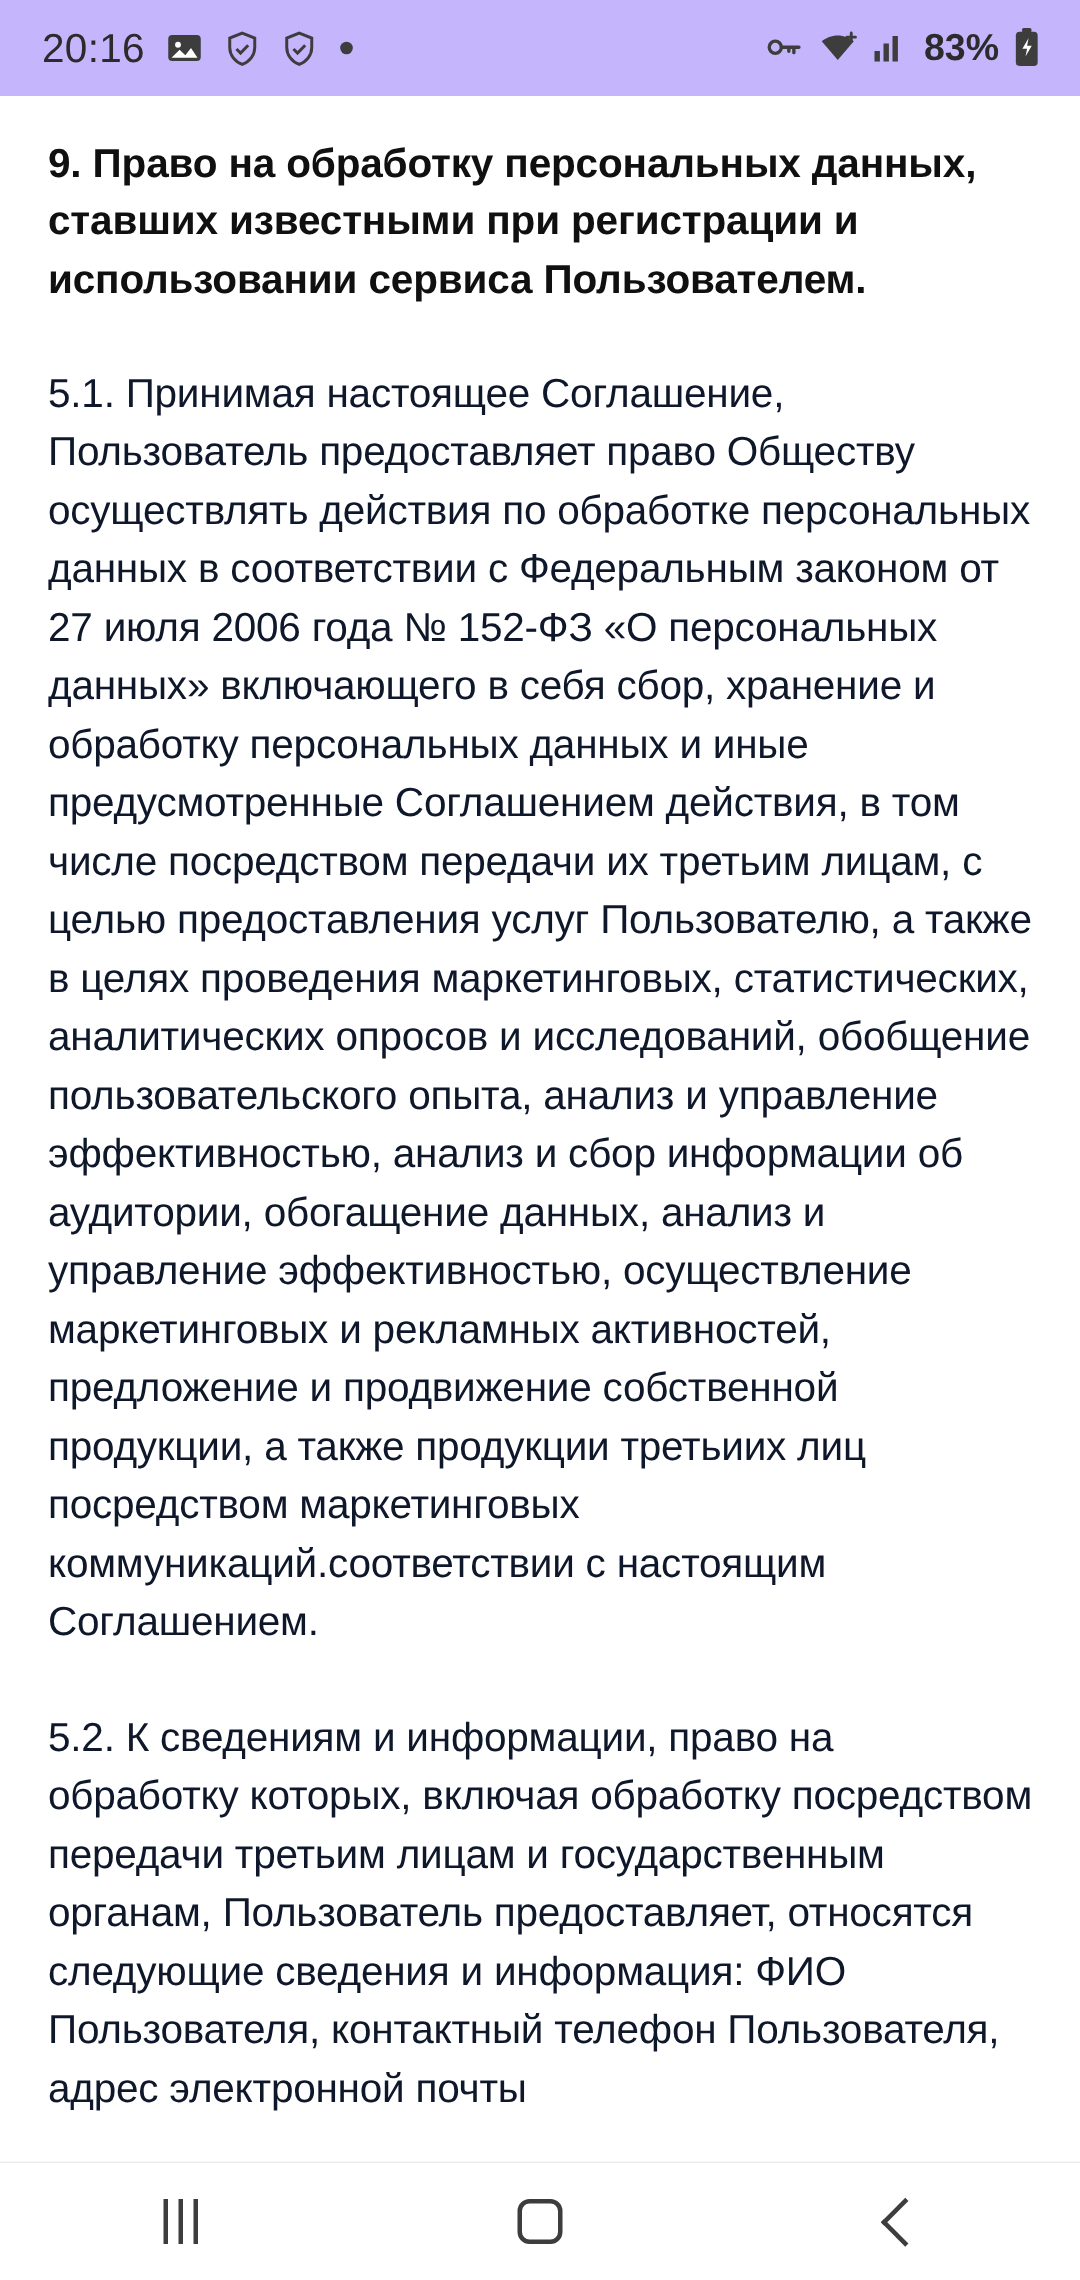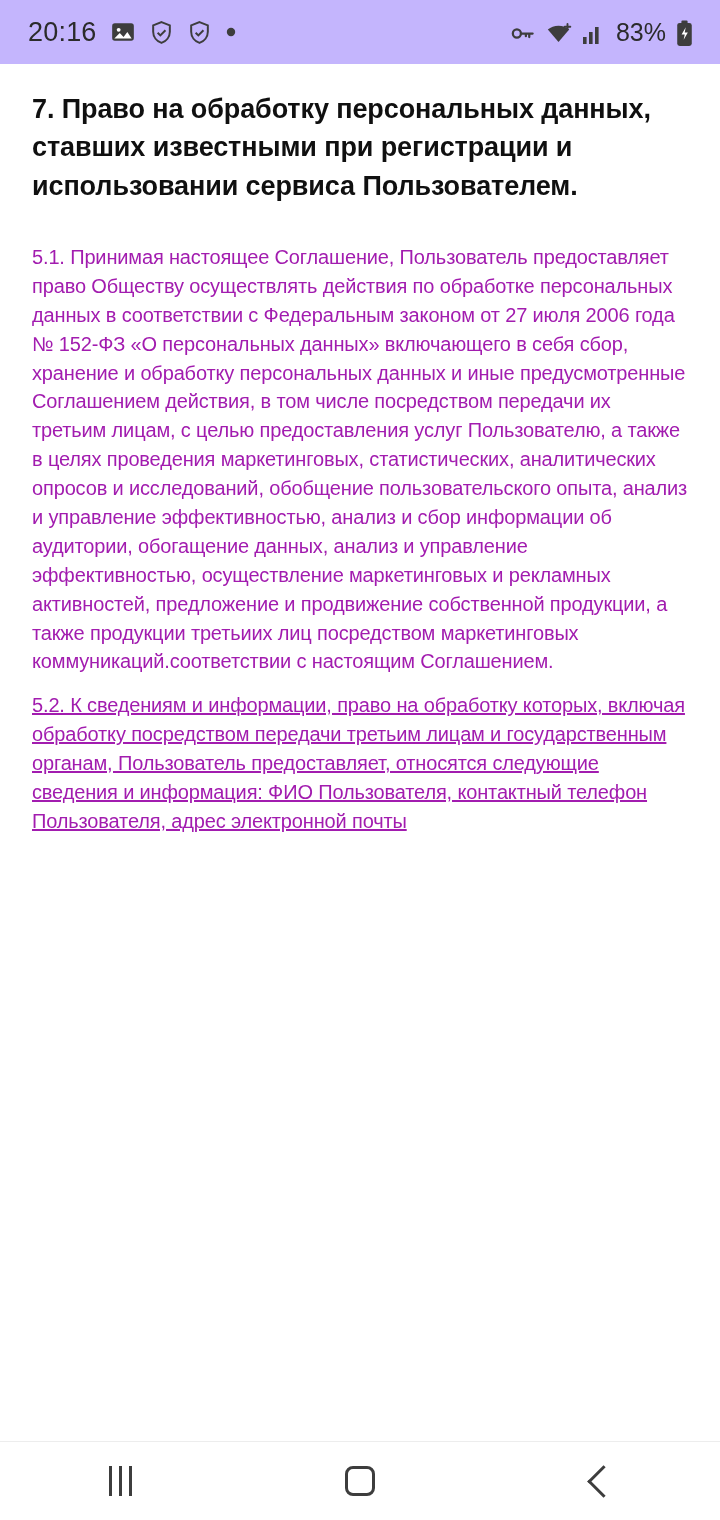--- a/index.html
+++ b/index.html
@@ -31,22 +31,23 @@
     align-items: center;
     gap: 13px;
   }
   .status-time {
     font-size: 27px;
     color: #2b2b2b;
     letter-spacing: 0.2px;
   }
   .status-right {
     display: flex;
-    align-items: flex-end;
+    align-items: flex-start;
     gap: 9px;
+    font-weight: bold;
   }
   .battery-text {
     font-size: 25px;
     color: #2b2b2b;
     margin-left: 2px;
   }
   .ic { display: inline-block; line-height: 0; }
 
   
   .doc {
@@ -61,29 +62,28 @@
   }
   .doc-heading {
     font-size: 27px;
     font-weight: bold;
     line-height: 1.42;
     color: #101010;
     margin: 26px 0 0 0;
     letter-spacing: -0.1px;
   }
   .doc-para {
-    font-size: 20px;
+    font-size: 27px;
     line-height: 1.445;
-    color: #a21caf;
+    color: #0f172a;
     margin: 38px 0 0 0;
     letter-spacing: -0.15px;
   }
   .doc-para.clipped {
-    margin-top: 15px;
-    text-decoration: underline;
+    margin-top: 38px;
   }
 
   
   .nav-bar {
     position: absolute;
     left: 0;
     right: 0;
     bottom: 0;
     height: 78px;
     background: #ffffff;
@@ -181,21 +181,21 @@
       <svg width="19" height="27" viewBox="0 0 16 26">
           <rect x="1" y="3" width="14" height="22" rx="2.4" fill="#3d3d3d"></rect>
           <rect x="5" y="0.6" width="6" height="3" rx="1" fill="#3d3d3d"></rect>
           <path d="M9.2 7l-4 7h3l-1 5 4-7h-3z" fill="#ffffff"></path>
         </svg>
     </span>
   </div>
 </div>
 
 <div class="doc">
-  <h2 class="doc-heading">7. Право на обработку персональных данных, ставших известными при регистрации и использовании сервиса Пользователем.</h2>
+  <h2 class="doc-heading">9. Право на обработку персональных данных, ставших известными при регистрации и использовании сервиса Пользователем.</h2>
   <p class="doc-para">5.1. Принимая настоящее Соглашение, Пользователь предоставляет право Обществу осуществлять действия по обработке персональных данных в соответствии с Федеральным законом от 27 июля 2006 года № 152-ФЗ «О персональных данных» включающего в себя сбор, хранение и обработку персональных данных и иные предусмотренные Соглашением действия, в том числе посредством передачи их третьим лицам, с целью предоставления услуг Пользователю, а также в целях проведения маркетинговых, статистических, аналитических опросов и исследований, обобщение пользовательского опыта, анализ и управление эффективностью, анализ и сбор информации об аудитории, обогащение данных, анализ и управление эффективностью, осуществление маркетинговых и рекламных активностей, предложение и продвижение собственной продукции, а также продукции третьиих лиц посредством маркетинговых коммуникаций.соответствии с настоящим Соглашением.</p>
   <p class="doc-para clipped">5.2. К сведениям и информации, право на обработку которых, включая обработку посредством передачи третьим лицам и государственным органам, Пользователь предоставляет, относятся следующие сведения и информация: ФИО Пользователя, контактный телефон Пользователя, адрес электронной почты</p>
 </div>
 
 <div class="nav-bar">
   <div class="nav-btn">
     <span class="recents-icon">
         <i></i>
         <i></i>
         <i></i>

